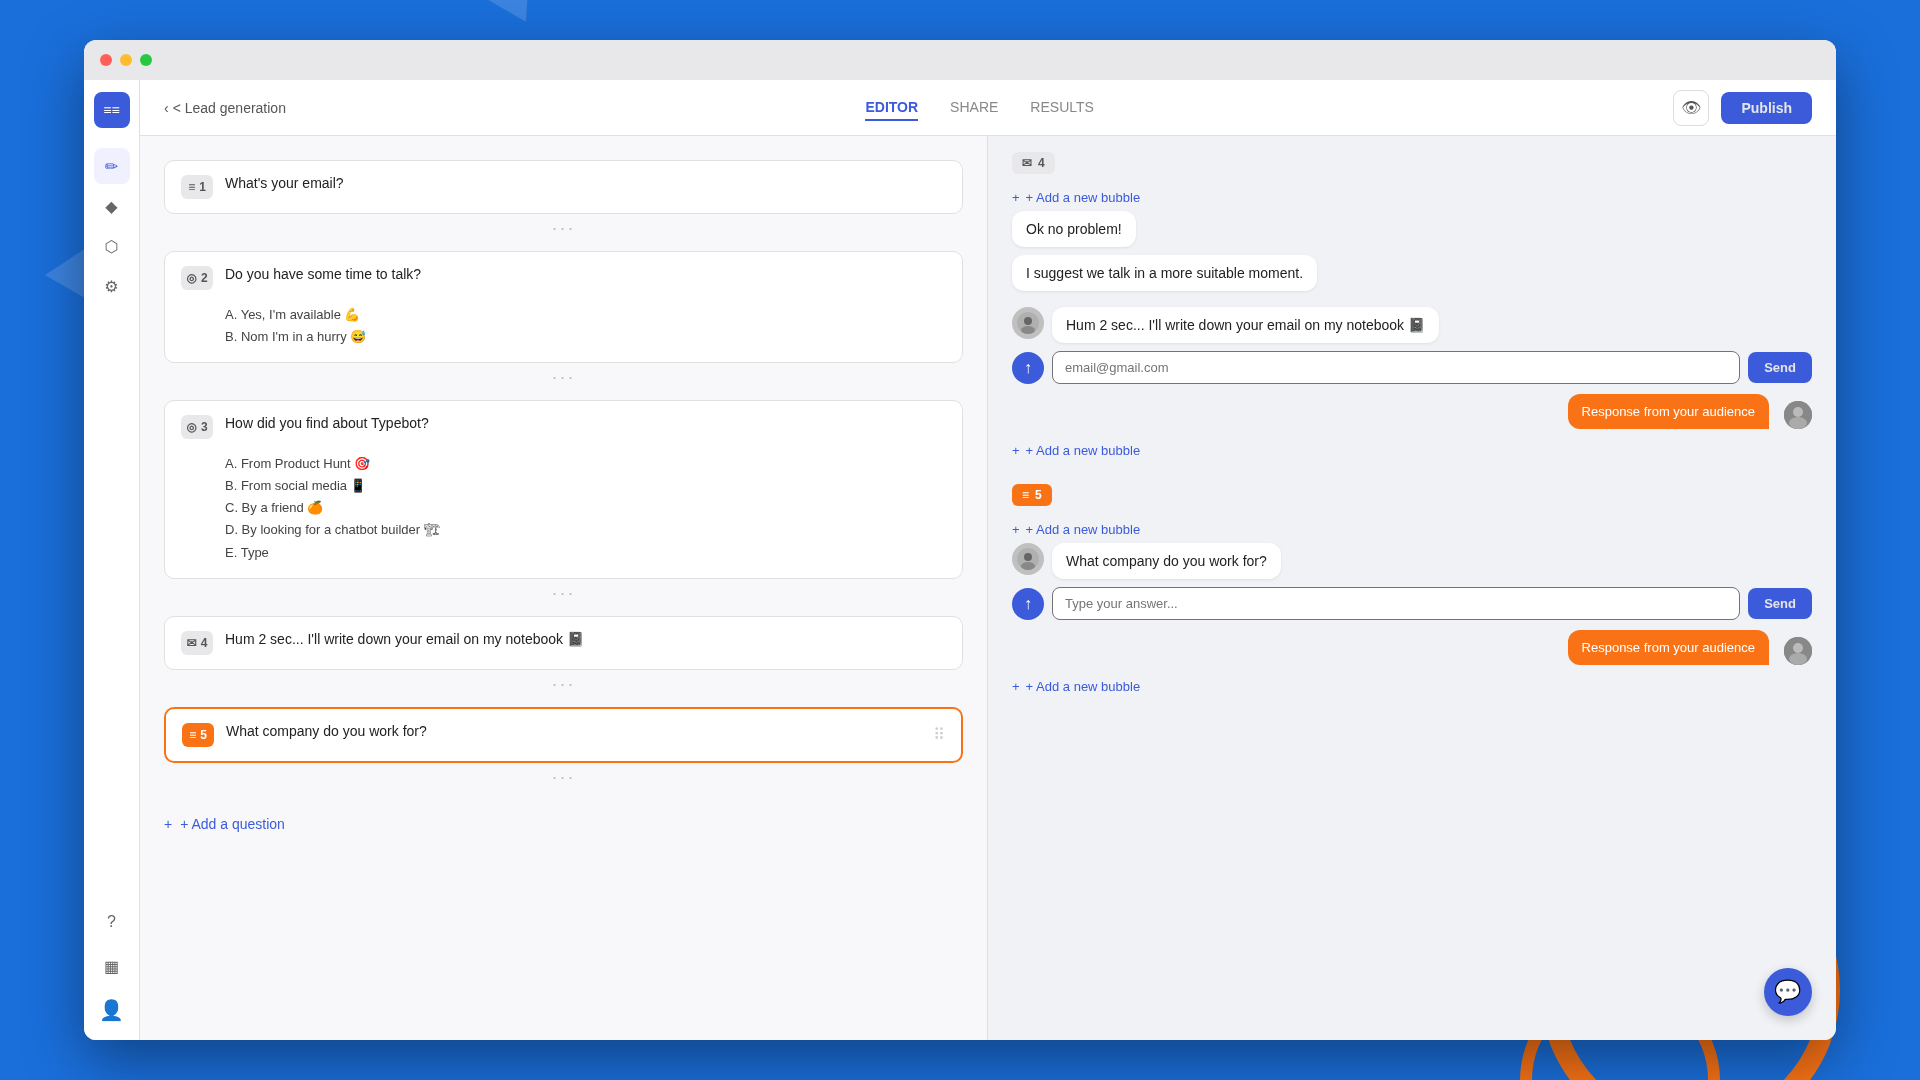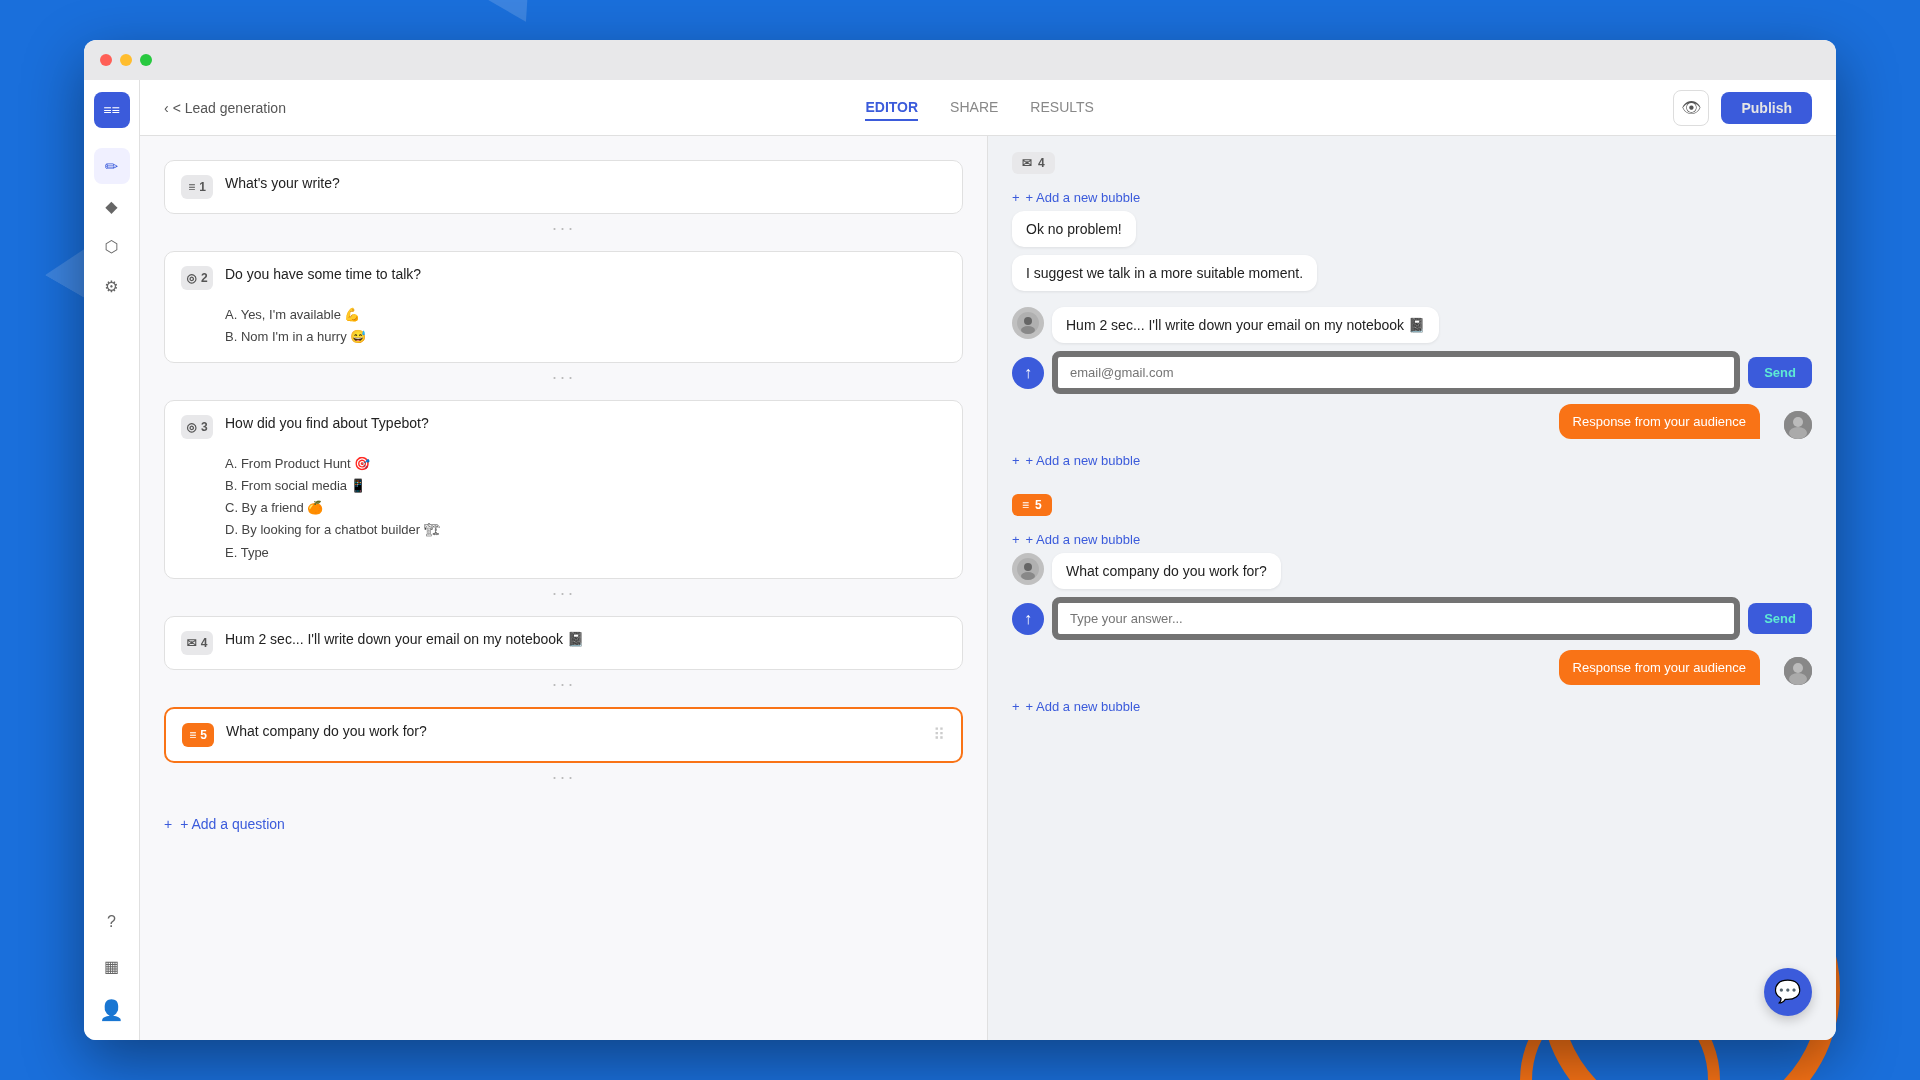--- a/index.html
+++ b/index.html
@@ -332,31 +332,31 @@
     }
 
     .input-row {
       display: flex;
       gap: 8px;
       align-items: center;
       margin-bottom: 10px;
     }
     .chat-input {
       flex: 1;
-      border: 6px solid #737373;
+      border: 1px solid #737373;
       border-radius: 8px;
       padding: 8px 12px;
       font-size: 13px;
       color: #888;
       background: #fff;
       outline: none;
     }
     .send-btn {
       background: #3b5bdb;
-      color: #5eead4;
+      color: #e5e5e5;
       border: none;
       padding: 8px 16px;
       border-radius: 8px;
       font-size: 13px;
       font-weight: 600;
       cursor: pointer;
     }
 
     .audience-response {
       background: #f97316;
@@ -364,21 +364,21 @@
       border-radius: 12px 12px 0 12px;
       padding: 10px 14px;
       font-size: 13px;
       font-weight: 500;
       display: inline-block;
     }
     .audience-row {
       display: flex;
       justify-content: flex-end;
       align-items: flex-end;
-      gap: 24px;
+      gap: 15px;
       margin-bottom: 8px;
     }
     .user-avatar {
       width: 28px; height: 28px;
       border-radius: 50%;
       background: #888;
       flex-shrink: 0;
     }
 
     .chat-bubble-bot {
@@ -477,21 +477,21 @@
 
         <div class="editor-pane">
 
           <div class="question-block">
             <div class="question-card">
               <div class="q-badge">
                 <span>≡</span>
                 <span>1</span>
               </div>
               <div class="q-text-area">
-                <div class="q-text">What's your write?</div>
+                <div class="q-text">What's your email?</div>
               </div>
             </div>
             <div class="more-dots">···</div>
           </div>
 
           <div class="question-block">
             <div class="question-card">
               <div class="q-badge">
                 <span>◎</span>
                 <span>2</span>

